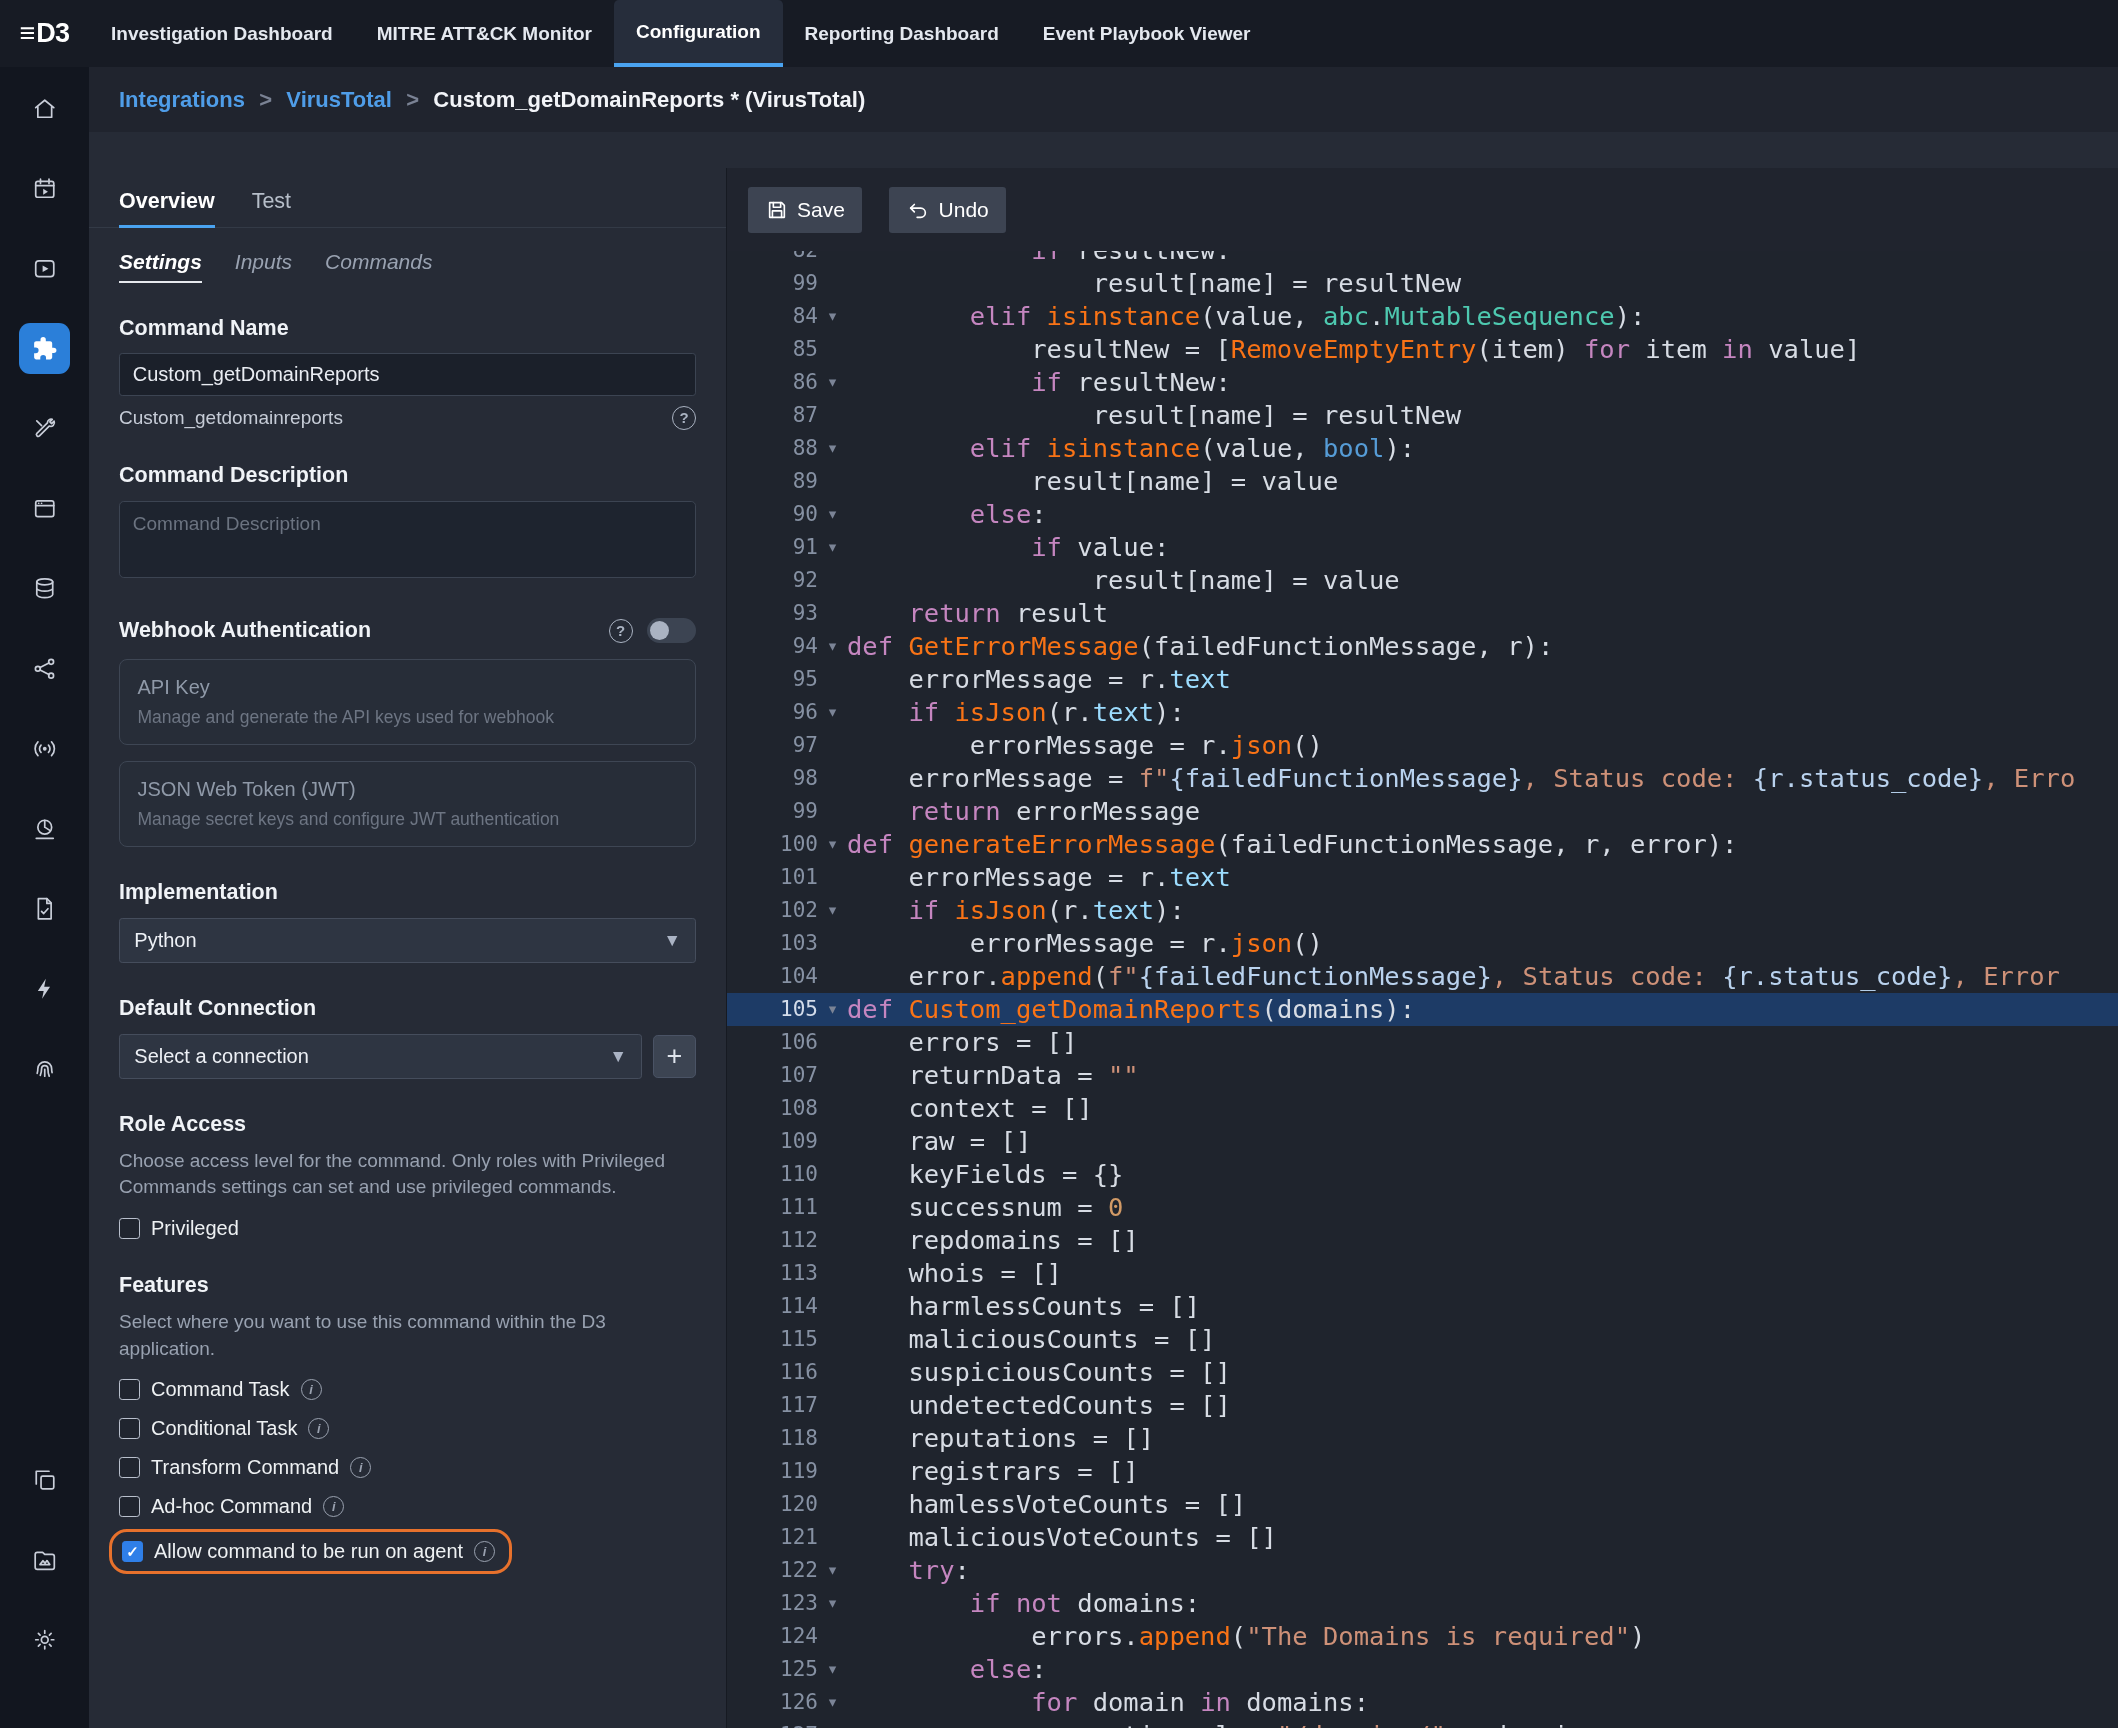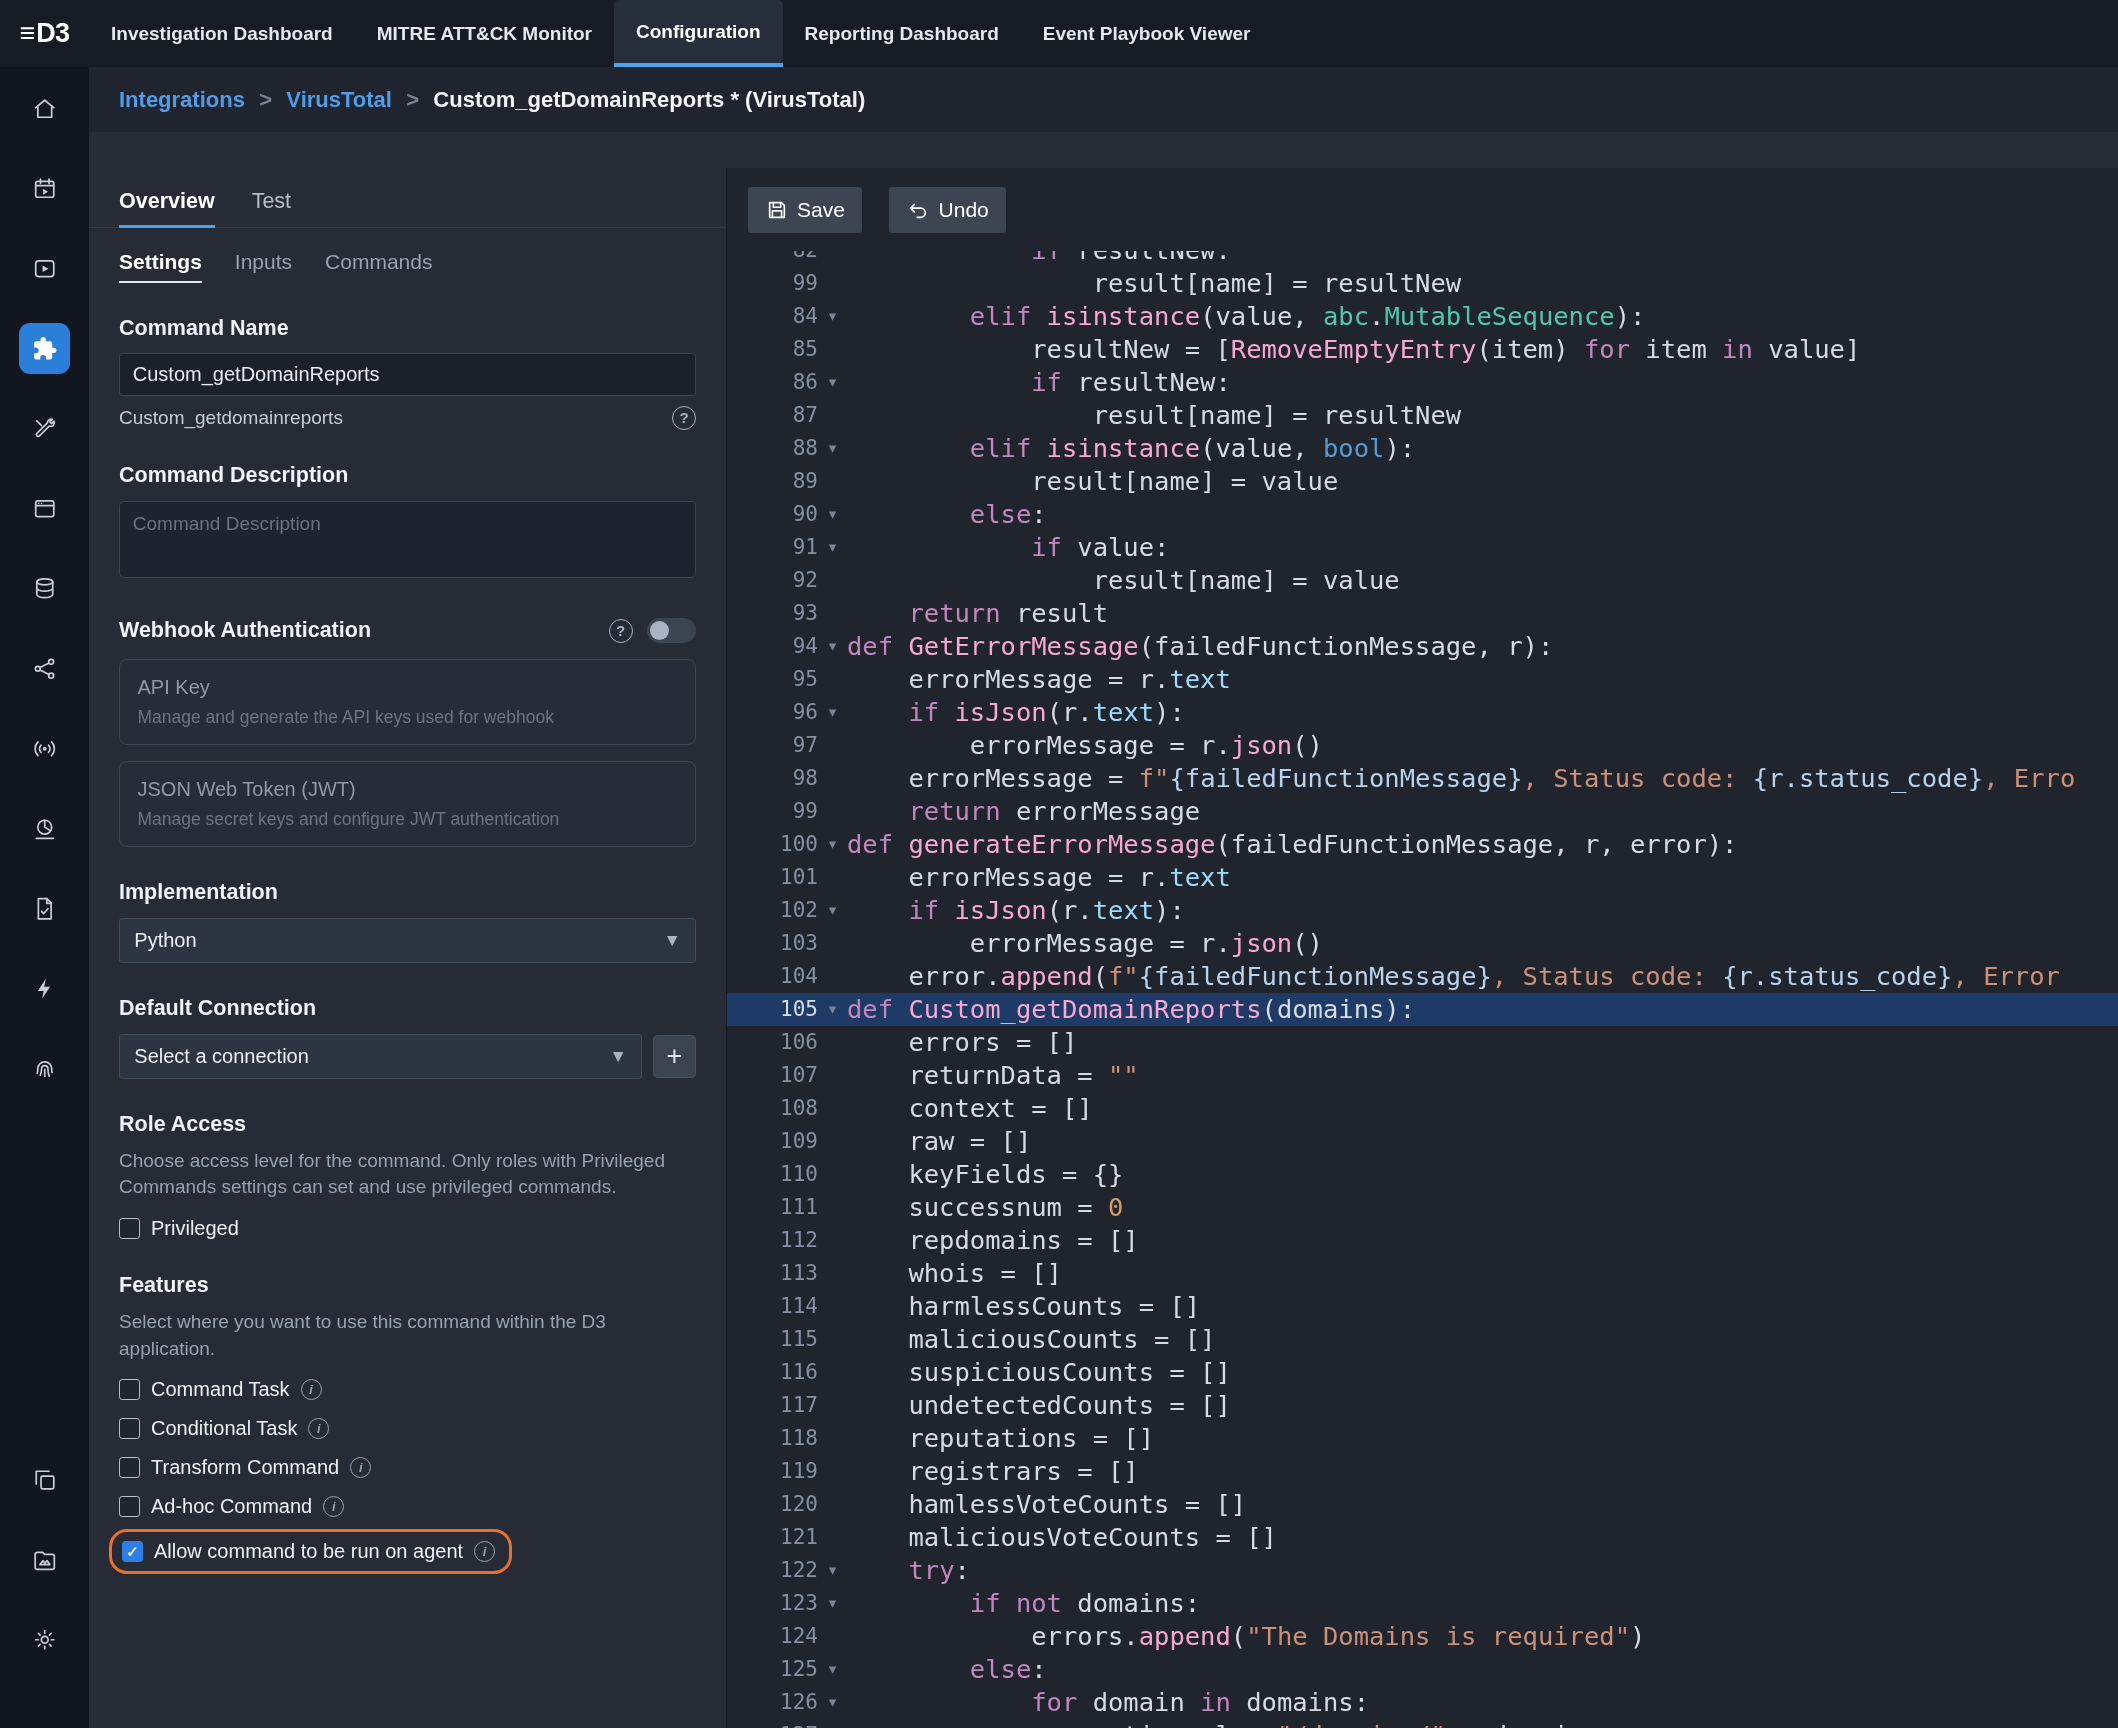--- a/index.html
+++ b/index.html
@@ -42,21 +42,21 @@
 
   .body-row { flex:1; display:flex; min-height:0; }
 
   
   .panel { width:637px; flex:none; background:#262b36; padding:0 30px; overflow:hidden; }
   .tabs-row { display:flex; gap:37px; padding:21px 30px 0; margin:0 -30px;
     border-bottom:0.8px solid #333a46; font-size:21.5px; }
   .tab { color:#b6bec9; padding-bottom:11px; cursor:pointer; }
   .tab.active { color:#fff; font-weight:600; border-bottom:3.2px solid #4aa3f0; margin-bottom:-0.8px; }
   .subtabs-row { display:flex; gap:33px; margin-top:22px; font-size:21px; }
-  .subtab { color:#99a2b1; padding-bottom:6.4px; cursor:pointer; }
+  .subtab { color:#99a2b1; padding-bottom:6.4px; cursor:pointer;font-style:italic; }
   .subtab.active { color:#fff; font-weight:700; border-bottom:2.4px solid #e6e9ee; }
 
   .field-label { font-size:21.5px; font-weight:700; color:#f0f3f7; margin-top:33px; }
   .text-input { width:100%; height:43px; margin-top:12.8px; background:#1b202a;
     border:0.8px solid #3c4452; border-radius:3.2px; color:#e9ecf2; font-size:20px;
     padding:0 12.8px; font-family:"Liberation Sans",sans-serif; }
   .helper-row { display:flex; justify-content:space-between; align-items:center;
     margin-top:9.6px; color:#c6ccd7; font-size:19px; }
   .desc-area { width:100%; height:77px; margin-top:12.8px; background:#1e242f;
     border:0.8px solid #3c4452; border-radius:4.8px; color:#e9ecf2; font-size:19px;
@@ -120,21 +120,21 @@
   .code-row.clip-top { margin-top:-17.5px; }
   .code-row.active { background:#1d3b66; }
   .gutter { width:120px; flex:none; display:flex; align-items:center; }
   .gutter .num { flex:1; text-align:right; font-family:"DejaVu Sans Mono",monospace;
     font-size:21px; color:#8691a3; line-height:33px; }
   .code-row.active .num { color:#d3dcea; }
   .gutter .fold { width:29px; flex:none; text-align:center; color:#7b8496; font-size:15px; }
   .code { flex:1; overflow:hidden; white-space:pre; font-family:"DejaVu Sans Mono",monospace;
     font-size:25.5px; line-height:33px; color:#d7dce4; }
   .tok-kw { color:#c586c0; }
-  .tok-fn { color:#f9a8d4;text-align:center; }
+  .tok-fn { color:#f97316;text-align:center; }
   .tok-type { color:#4ec9b0; }
   .tok-builtin { color:#569cd6; }
   .tok-prop { color:#9cdcfe; }
   .tok-str { color:#ce9178; }
   .tok-interp { color:#b9d2ee; }
   .tok-num { color:#d19a66; }
 </style>
 </head>
 <body>
 

